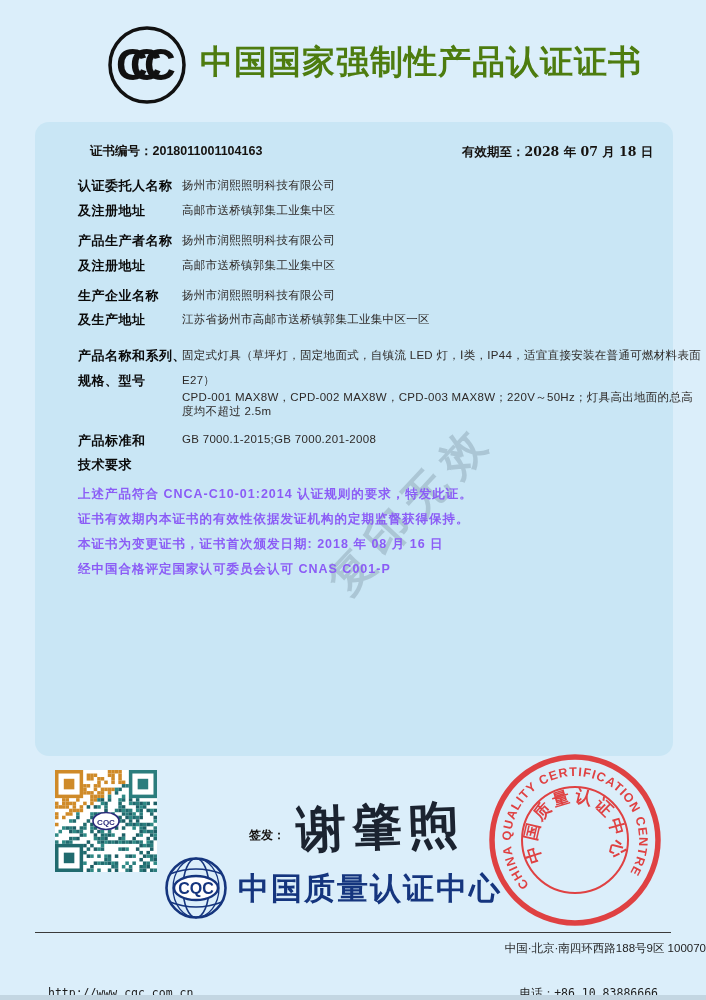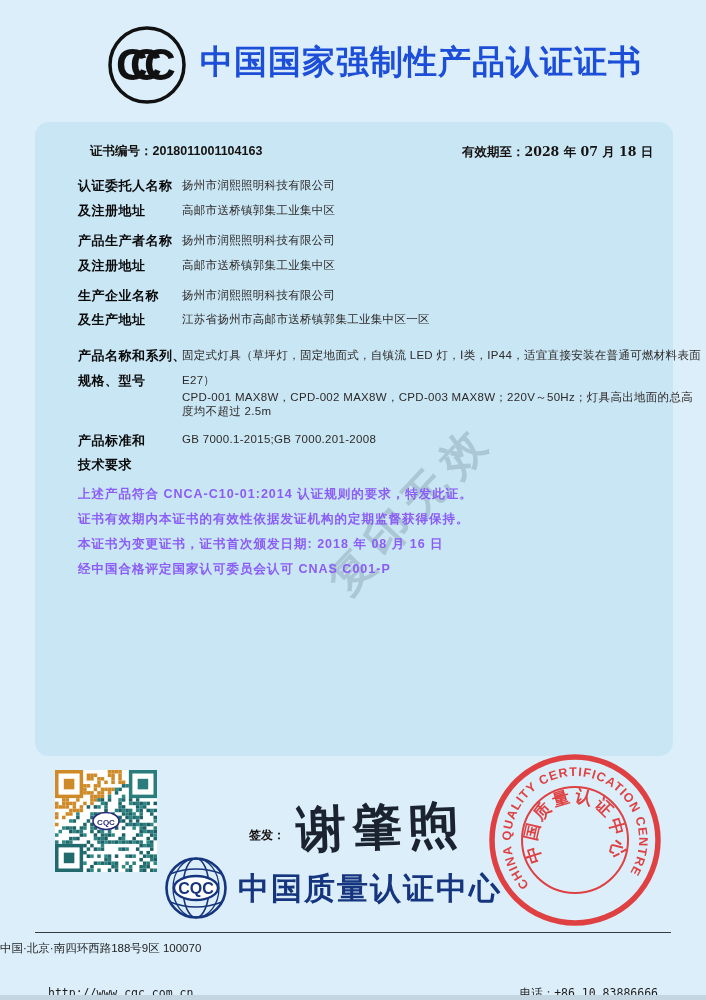--- a/index.html
+++ b/index.html
@@ -1,20 +1,20 @@
 <!DOCTYPE html>
 <html><head>
 <meta charset="utf-8">
 <style>
   html,body{margin:0;padding:0;}
   body{font-family:"Liberation Sans",sans-serif;}
   .page{position:relative;width:706px;height:1000px;background:#dbeefa;overflow:hidden;}
   .panel{position:absolute;left:35px;top:122px;width:638px;height:634px;background:#c9e6f5;border-radius:14px;}
   .abs{position:absolute;white-space:nowrap;}
-  .title{font-size:33px;font-weight:800;color:#1d4ed8;letter-spacing:1px;}
+  .title{font-size:33px;font-weight:800;color:#4d7c0f;letter-spacing:1px;}
   .kai{font-family:"DejaVu Serif",serif;margin-top:12px;}
   .certmeta{font-size:12.5px;font-weight:700;color:#15120f;}
   .lbl{font-size:13px;font-weight:700;color:#0a0a0a;letter-spacing:.5px;}
   .val{font-size:11.5px;color:#2e2a28;letter-spacing:.3px;}
   .stmt{font-size:12.5px;font-weight:600;color:#8b5cf6;letter-spacing:1px;font-family:Liberation Sans, sans-serif;text-align:right;}
   .watermark{font-size:44px;color:rgba(130,155,170,.42);letter-spacing:10px;font-weight:700;
              transform:rotate(-47deg);transform-origin:0 0;font-family:"DejaVu Serif",serif;}
   .verify{font-size:11px;color:#333;}
   .signlabel{font-size:12px;font-weight:700;color:#15120f;font-family:"DejaVu Serif",serif;}
   .signature{font-size:50px;color:#1b2330;font-weight:600;font-family:"DejaVu Serif",serif;
@@ -433,17 +433,17 @@
     <ellipse cx="32" cy="32" rx="23" ry="29.5" fill="none" stroke="#15357e" stroke-width="1.3"></ellipse>
     <path d="M6,18 Q32,8 58,18" fill="none" stroke="#15357e" stroke-width="1.6"></path>
     <path d="M6,46 Q32,56 58,46" fill="none" stroke="#15357e" stroke-width="1.6"></path>
     <ellipse cx="32" cy="32" rx="22" ry="12" fill="#ffffff" stroke="#15357e" stroke-width="2.4"></ellipse>
     <text x="32" y="38" text-anchor="middle" font-size="16" font-weight="bold" fill="#15357e">CQC</text>
   </svg>
   <div class="abs cqcname" style="left:238px;top:868px">中国质量认证中心</div>
 
   <div class="footline"></div>
   <div class="abs foot mono" style="left:48px;top:941px">http://www.cqc.com.cn</div>
-  <div class="abs foot" style="left:0;right:0;top:941px;text-align:left">中国·北京·南四环西路188号9区  100070</div>
+  <div class="abs foot" style="left:0;right:0;top:941px;text-align:right">中国·北京·南四环西路188号9区  100070</div>
   <div class="abs foot mono" style="right:48px;top:941px">电话：+86 10 83886666</div>
 
   <div class="bottom-edge"></div>
 </div>
 
 </body></html>

